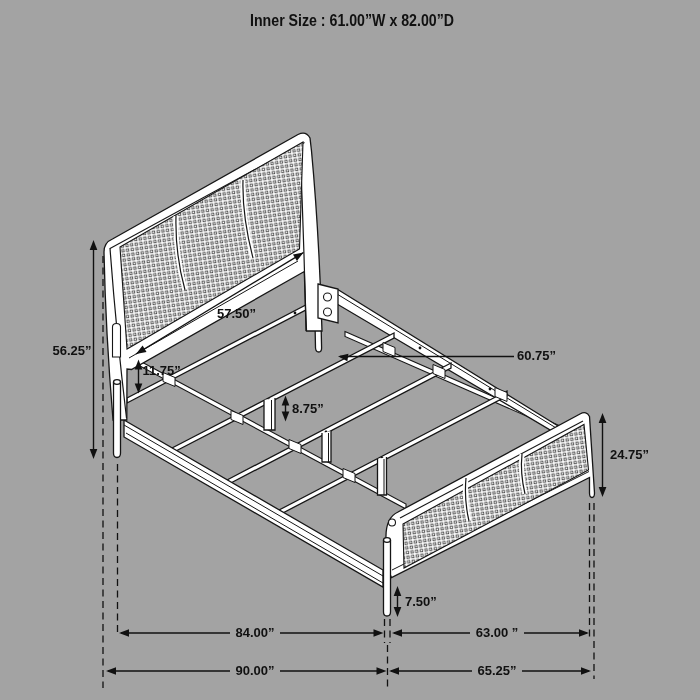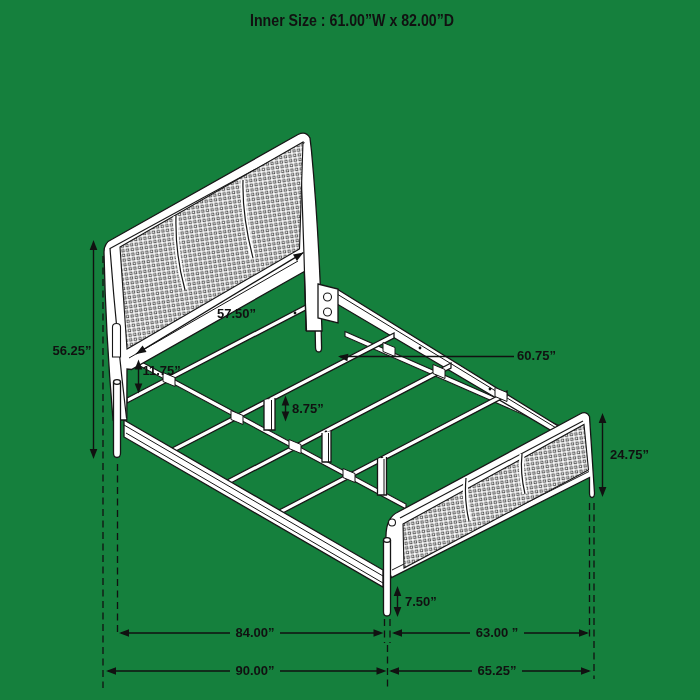--- a/index.html
+++ b/index.html
@@ -1,16 +1,16 @@
 <!DOCTYPE html>
 <html><head>
 <meta charset="utf-8">
 <style>
   html,body{margin:0;padding:0;background:#ffffff;}
-  .wrap{width:700px;height:700px;position:relative;background:#15803d;overflow:hidden;}
+  .wrap{width:700px;height:700px;position:relative;background:#a3a3a3;overflow:hidden;}
   svg{display:block;}
   text{font-family:"Liberation Sans", sans-serif;font-weight:bold;fill:#111;}
 </style>
 </head>
 <body>
 <div class="wrap">
 <svg width="700" height="700" viewBox="0 0 700 700">
 <defs>
   <pattern id="cane" width="4.7" height="4.7" patternUnits="userSpaceOnUse" patternTransform="rotate(-8 0 0)">
     <rect width="4.7" height="4.7" fill="#ffffff"></rect>

